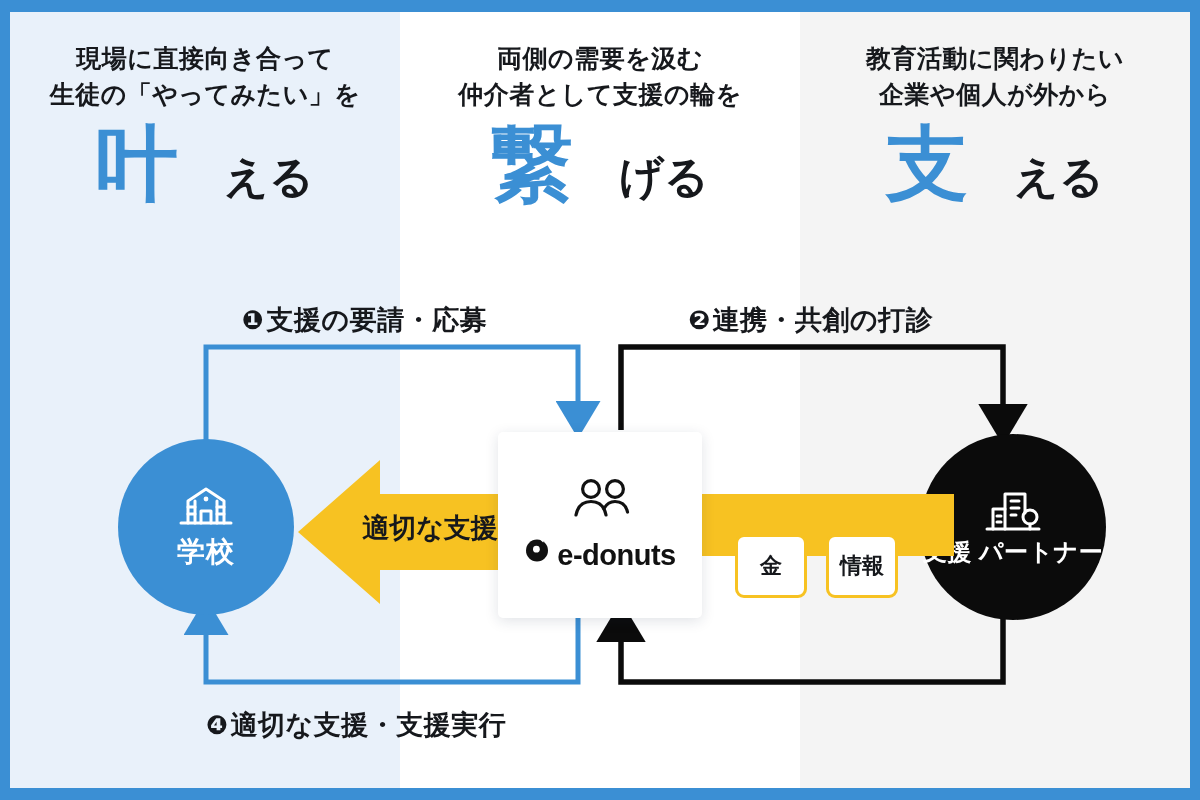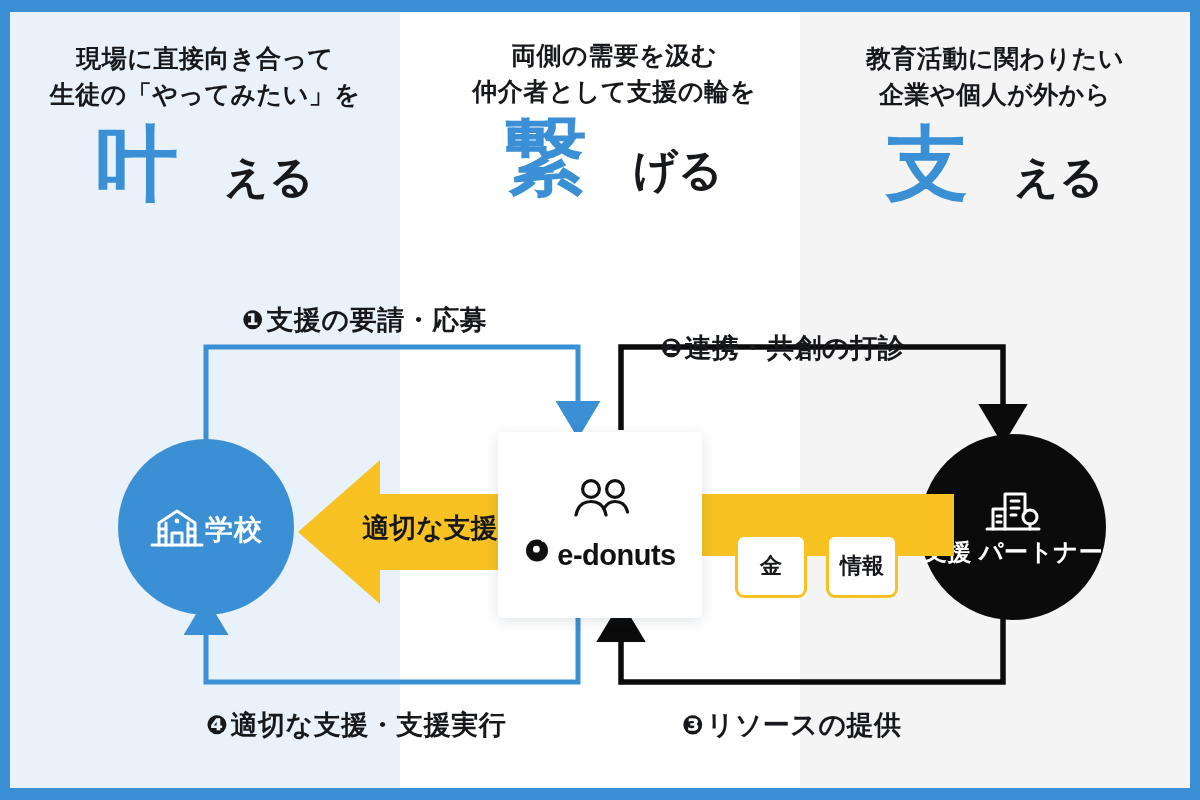--- a/index.html
+++ b/index.html
@@ -21,21 +21,21 @@
   #band-left  {left:0;     width:390px; background:#e9f1fa;}
   #band-mid   {left:390px; width:400px; background:#ffffff;}
   #band-right {left:790px; right:0;     background:#f4f4f4;}
 
   
   .col-head{
     position:absolute;top:28px;width:390px;text-align:center;
     color:#16181c;
   }
   #head-1{left:0;}
-  #head-2{left:404px;width:400px;font-family:Liberation Mono, monospace;}
+  #head-2{left:390px;width:400px;}
   #head-3{left:790px;width:390px;}
   .col-sub{
     font-size:25px;line-height:1.45;font-weight:700;letter-spacing:.5px;
     white-space:pre-line;
   }
   .col-main{
     margin-top:12px;
     display:flex;align-items:baseline;justify-content:center;
     gap:2px;
   }
@@ -49,30 +49,30 @@
 
   
   #diagram{position:absolute;left:0;top:0;width:1180px;height:590px;}
   #wires{position:absolute;left:0;top:0;width:1180px;height:776px;}
 
   .flow-label{
     position:absolute;font-size:27px;font-weight:700;color:#16181c;
     white-space:nowrap;letter-spacing:.5px;
   }
   #flow-1{left:232px;top:290px;}
-  #flow-2{left:650px;top:290px;margin-top:28px;}
+  #flow-2{left:678px;top:290px;}
   #flow-4{left:196px;top:695px;}
   #flow-3{left:672px;top:695px;}
   .num{font-size:26px;margin-right:2px;}
 
   
   #school{
     position:absolute;left:108px;top:427px;width:176px;height:176px;
     border-radius:50%;background:#3b8fd4;
-    display:flex;flex-direction:row;align-items:center;justify-content:center;
+    display:flex;flex-direction:column;align-items:center;justify-content:center;
     color:#fff;
   }
   #school .node-label{font-size:28px;font-weight:700;margin-top:6px;letter-spacing:1px;}
 
   
   #partner{
     position:absolute;left:910px;top:422px;width:186px;height:186px;
     border-radius:50%;background:#0b0b0b;
     display:flex;flex-direction:column;align-items:center;justify-content:center;
     color:#fff;
@@ -172,23 +172,20 @@
       <path d="M993,600 L993,670 L611,670 L611,618" fill="none" stroke="#0b0b0b" stroke-width="5.5" marker-end="url(#ah-black)"></path>
 
       <path d="M568,600 L568,670 L196,670 L196,612" fill="none" stroke="#3b8fd4" stroke-width="5" marker-end="url(#ah-blue)"></path>
     </svg>
 
     <div class="flow-label" id="flow-1">
       <span class="num">❶</span><span>支援の要請・応募</span>
     </div>
     <div class="flow-label" id="flow-2">
       <span class="num">❷</span><span>連携・共創の打診</span>
-    </div>
-    <div class="flow-label" id="flow-3">
-      <span class="num">❸</span><span>リソースの提供</span>
     </div>
     <div class="flow-label" id="flow-4">
       <span class="num">❹</span><span>適切な支援・支援実行</span>
     </div>
 
     <div id="yellow-band"></div>
 
     <svg id="supply-arrow" viewBox="0 0 254 148">
       <path d="M254,36 L84,36 L84,2 L2,74 L84,146 L84,112 L254,112 z" fill="#f7c222"></path>
     </svg>

